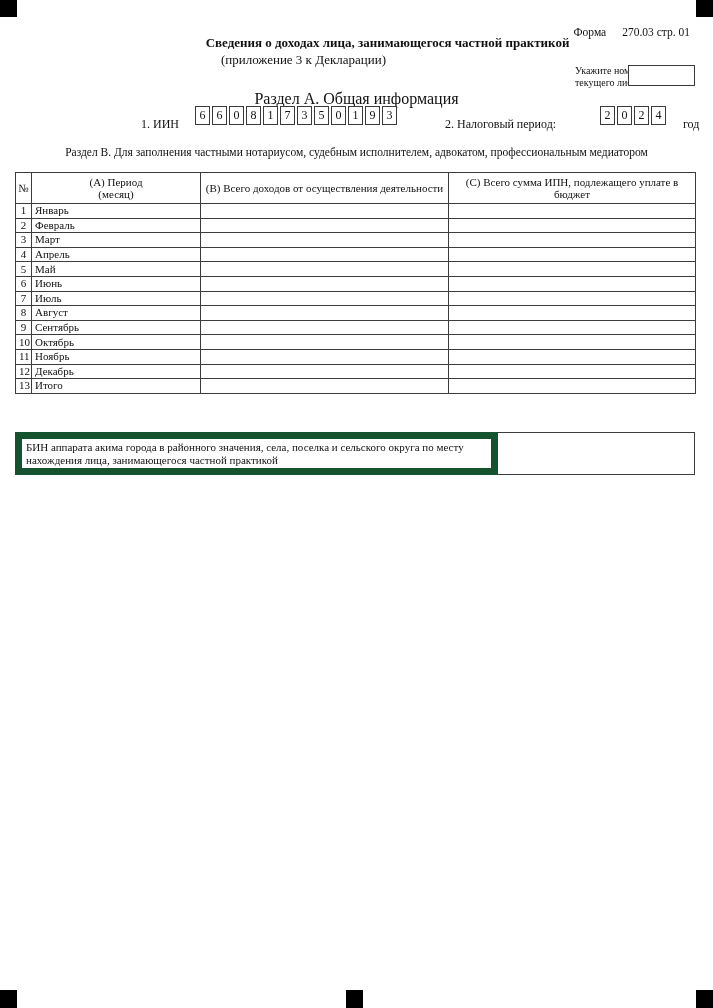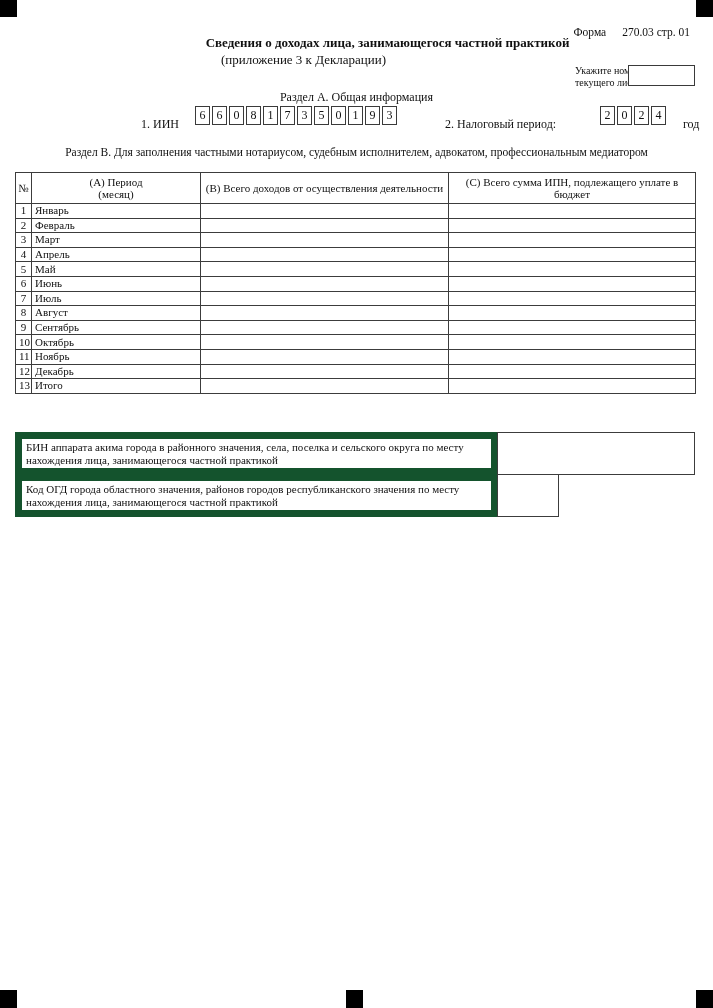--- a/index.html
+++ b/index.html
@@ -18,21 +18,21 @@
   .form-ref{position:absolute;top:26px;right:23px;font-size:11.5px;white-space:nowrap;}
   .form-ref .lbl{margin-right:16px;}
 
   .doc-title{position:absolute;top:35px;left:0;width:713px;text-align:center;
     font-weight:bold;font-size:13px;padding-left:31px;}
   .doc-subtitle{position:absolute;top:52px;left:0;width:607px;text-align:center;font-size:13px;}
 
   .sheet-note{position:absolute;left:575px;top:65px;font-size:10px;line-height:11.5px;}
   .sheet-box{position:absolute;left:628px;top:65px;width:65px;height:19px;border:1px solid #3a3a3a;background:#fff;}
 
-  .section-heading{position:absolute;left:0;width:713px;text-align:center;font-size:12px;}
+  .section-heading{position:absolute;left:0;width:713px;text-align:center;font-size:16px;}
   .heading-a{top:90px;}
   .heading-b{top:146px;font-size:11.5px;}
 
   .row-a{position:absolute;left:0;top:105px;width:713px;height:24px;}
   .row-a .field-label{position:absolute;top:12px;font-size:12px;white-space:nowrap;}
   .iin-label{left:141px;}
   .period-label{left:445px;}
   .year-suffix{left:683px;}
   .digit-strip{position:absolute;top:1px;white-space:nowrap;}
   .iin-strip{left:195px;text-decoration:underline;}
@@ -191,17 +191,13 @@
         <td></td>
       </tr>
   </tbody>
 </table>
 
 <div class="footer-block">
   <div class="f-row">
     <div class="f-label">БИН аппарата акима города в районного значения, села, поселка  и сельского округа по месту нахождения лица, занимающегося частной практикой</div>
     <div class="f-box bin"></div>
   </div>
-  <div class="f-row second">
-    <div class="f-label">Код ОГД города областного значения, районов городов республиканского значения по месту нахождения лица, занимающегося частной практикой</div>
-    <div class="f-box ogd"></div>
-  </div>
 </div>
 
 </body></html>

